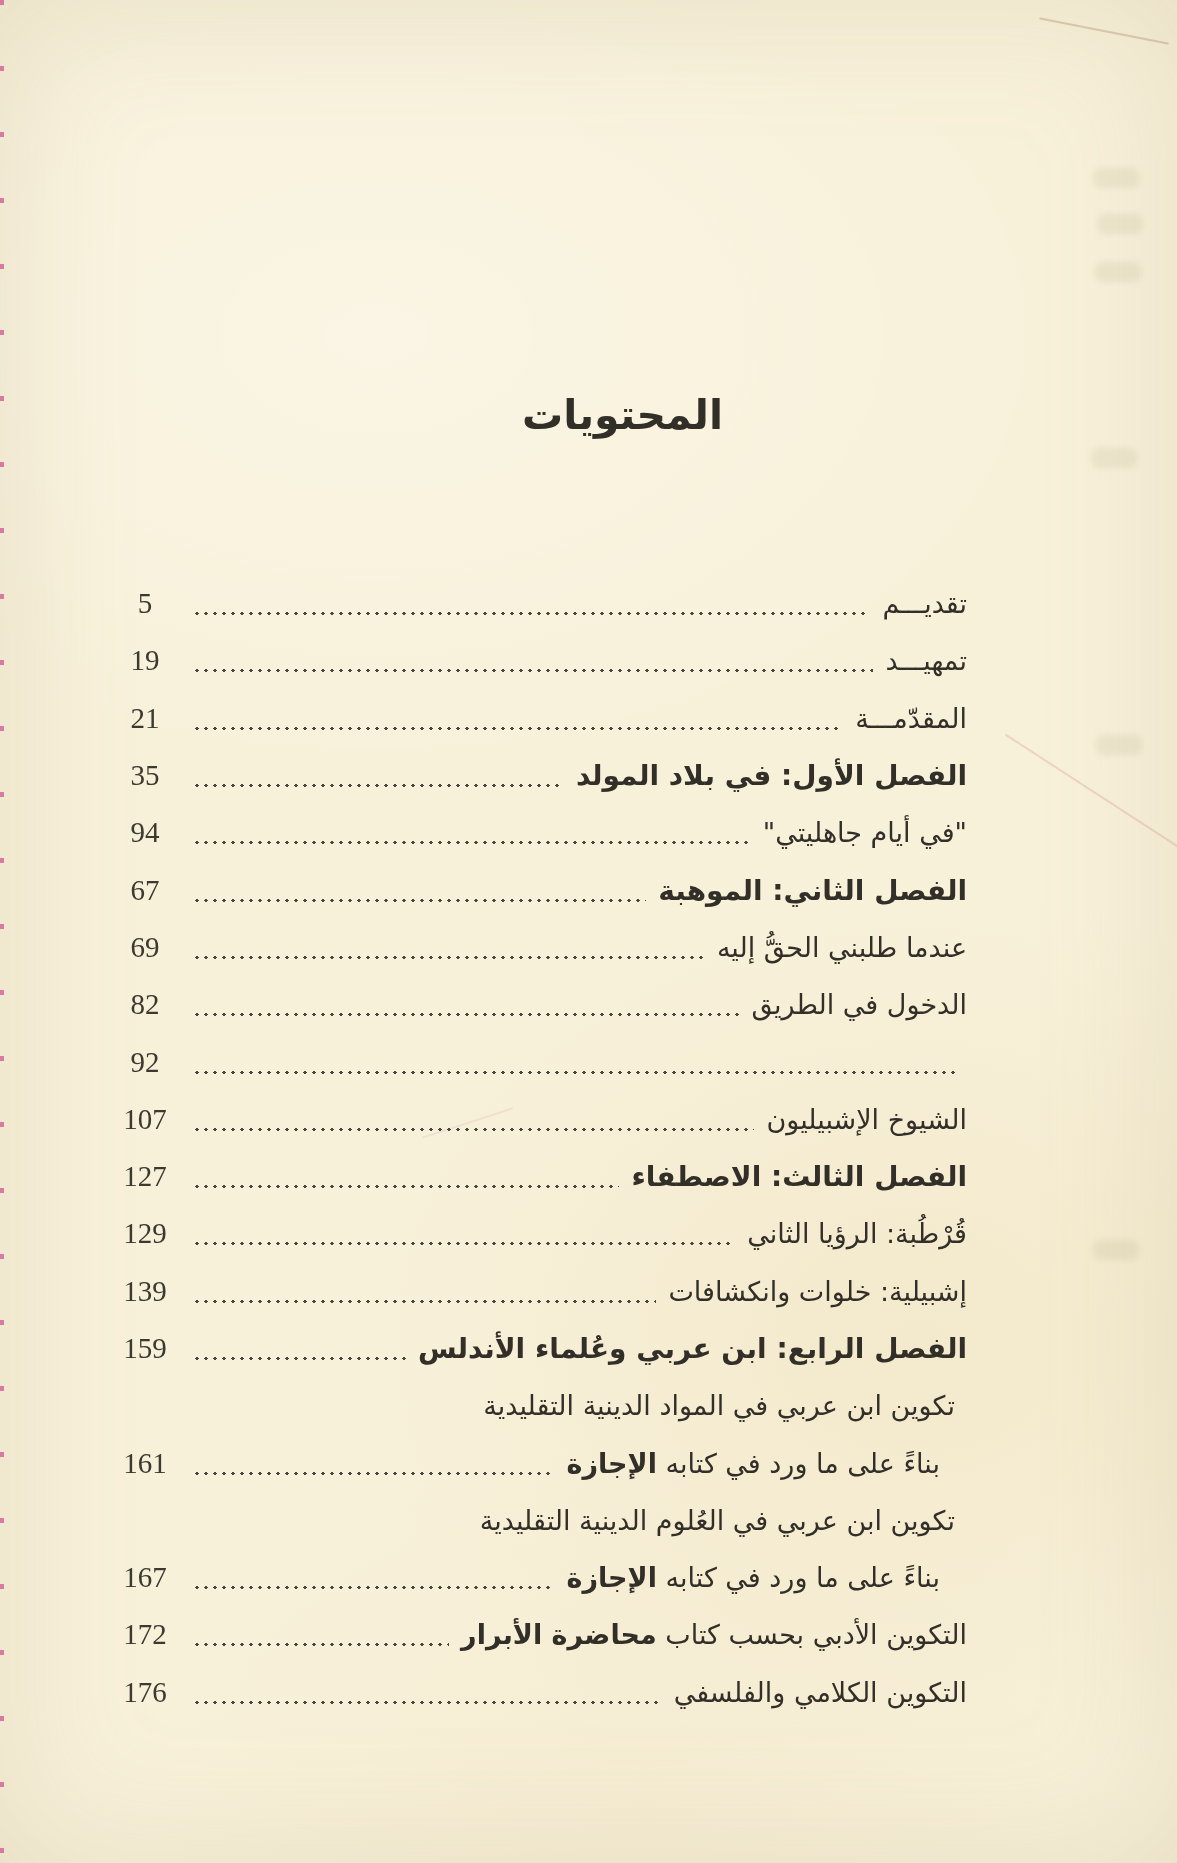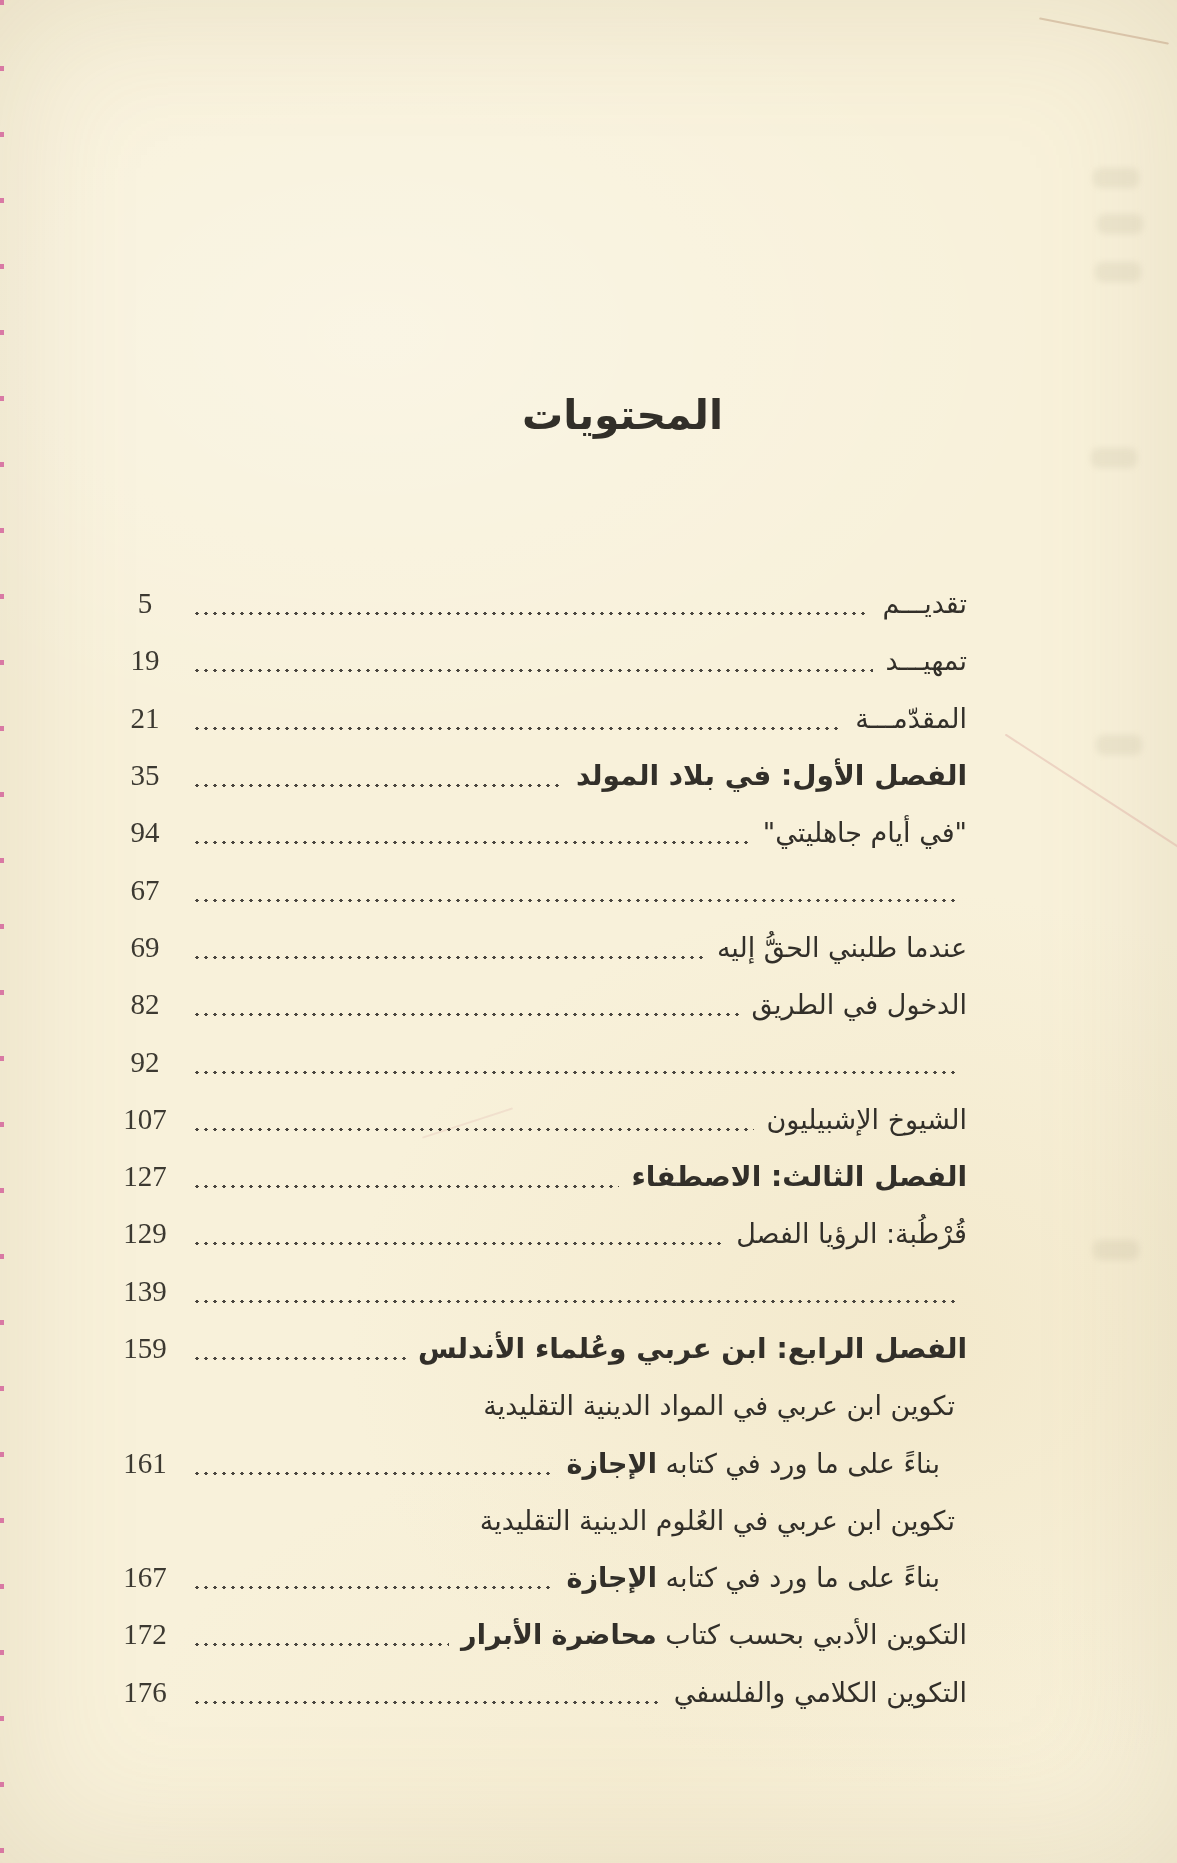--- a/index.html
+++ b/index.html
@@ -83,20 +83,21 @@
       <span class="titles"><span class="b">الفصل الأول: في بلاد المولد</span></span>
       <span class="leader"></span>
       <span class="num">35</span>
     </div>
     <div class="row">
       <span class="titles"><span>"في أيام جاهليتي"</span></span>
       <span class="leader"></span>
       <span class="num">94</span>
     </div>
     <div class="row bold">
+      <span class="titles"><span class="b">الفصل الثاني: الموهبة</span></span>
       <span class="leader"></span>
       <span class="num">67</span>
     </div>
     <div class="row">
       <span class="titles"><span>عندما طلبني الحقُّ إليه</span></span>
       <span class="leader"></span>
       <span class="num">69</span>
     </div>
     <div class="row">
       <span class="titles"><span>الدخول في الطريق</span></span>
@@ -111,25 +112,26 @@
       <span class="titles"><span>الشيوخ الإشبيليون</span></span>
       <span class="leader"></span>
       <span class="num">107</span>
     </div>
     <div class="row bold">
       <span class="titles"><span class="b">الفصل الثالث: الاصطفاء</span></span>
       <span class="leader"></span>
       <span class="num">127</span>
     </div>
     <div class="row">
-      <span class="titles"><span>قُرْطُبة: الرؤيا الفصل</span></span>
+      <span class="titles"><span>قُرْطُبة: الرؤيا الثاني</span></span>
       <span class="leader"></span>
       <span class="num">129</span>
     </div>
     <div class="row">
+      <span class="titles"><span>إشبيلية: خلوات وانكشافات</span></span>
       <span class="leader"></span>
       <span class="num">139</span>
     </div>
     <div class="row bold">
       <span class="titles"><span class="b">الفصل الرابع: ابن عربي وعُلماء الأندلس</span></span>
       <span class="leader"></span>
       <span class="num">159</span>
     </div>
     <div class="row nopage">
       <span class="titles"><span>تكوين ابن عربي في المواد الدينية التقليدية</span></span>

